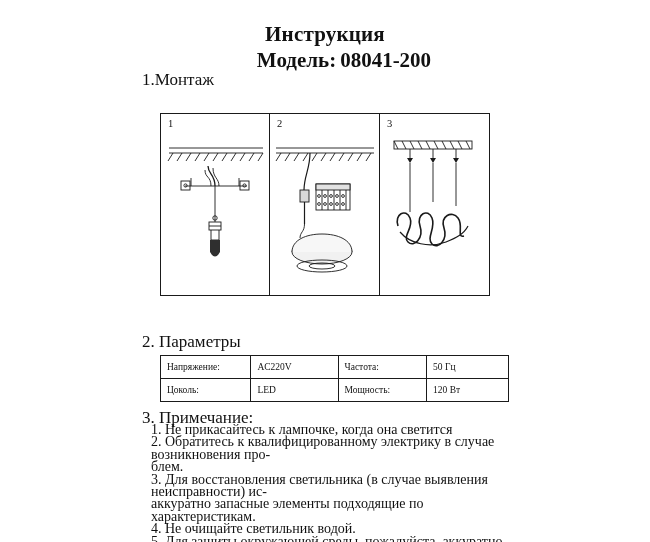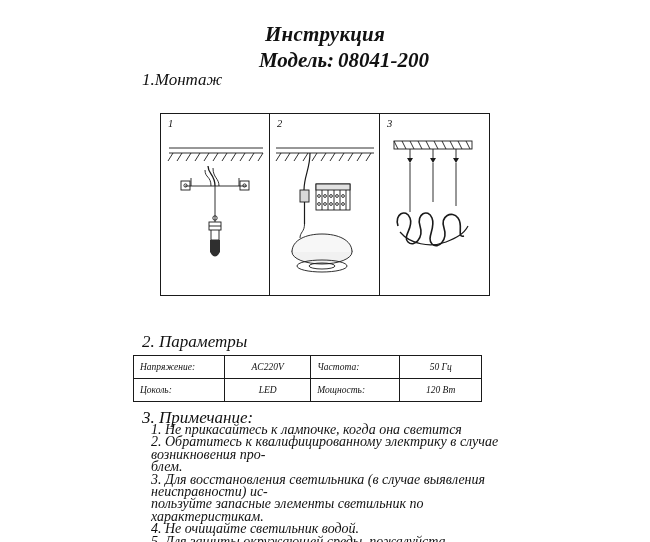--- a/index.html
+++ b/index.html
@@ -13,21 +13,20 @@
     position: relative;
     font-family: "Liberation Serif", serif;
     color: #111111;
     overflow: hidden;
   }
   .page {
     position: absolute;
     left: 0; top: 0;
     width: 650px;
     height: 406px;
-    font-style: italic;
   }
 
   
   .title {
     position: absolute;
     left: 0;
     top: 22px;
     width: 650px;
     text-align: center;
     font-size: 21px;
@@ -80,36 +79,36 @@
     left: 7px;
     top: 4px;
     font-size: 10.5px;
     font-family: "Liberation Serif", serif;
   }
   .fig svg { position: absolute; left: 0; top: 0; }
 
   
   .params {
     position: absolute;
-    left: 133px;
+    left: 160px;
     top: 355px;
     width: 349px;
     border-collapse: collapse;
     font-size: 9.5px;
     border-radius: 16px;
   }
   .params td {
     border: 1px solid #1a1a1a;
     height: 22px;
     padding: 0 6px;
     vertical-align: middle;
     font-family: "Liberation Serif", serif;
   }
   .params td.k { width: 86px; }
-  .params td.v { width: 88px; text-align: center; }
+  .params td.v { width: 88px; }
 
   
   .notes {
     position: absolute;
     left: 142px;
     top: 424px;
     width: 352px;
     font-size: 14px;
     line-height: 12.4px;
     font-family: "Liberation Serif", serif;
@@ -279,18 +278,18 @@
   </tbody>
     </table>
 
   <div class="sec-h" id="sec-notes">3. Примечание:</div>
 
   <div class="notes">
     <span class="n">1. Не прикасайтесь к лампочке, когда она светится</span>
     <span class="n">2. Обратитесь к квалифицированному электрику в случае возникновения про-</span>
     <span class="n">блем.</span>
     <span class="n">3. Для восстановления светильника (в случае выявления неисправности) ис-</span>
-    <span class="n">пользуйте запасные элементы светильник по характеристикам.</span>
+    <span class="n">аккуратно запасные элементы подходящие по характеристикам.</span>
     <span class="n">4. Не очищайте  светильник водой.</span>
     <span class="n">5. Для защиты окружающей среды, пожалуйста, аккуратно обращайтесь с полиэ-</span>
   </div>
 
 </div>
 
 </body></html>

